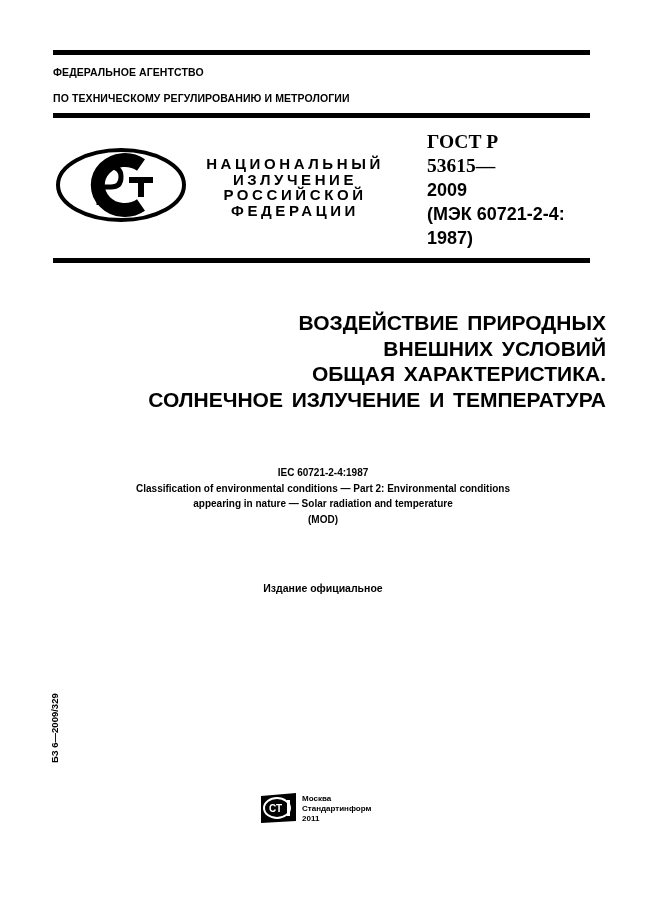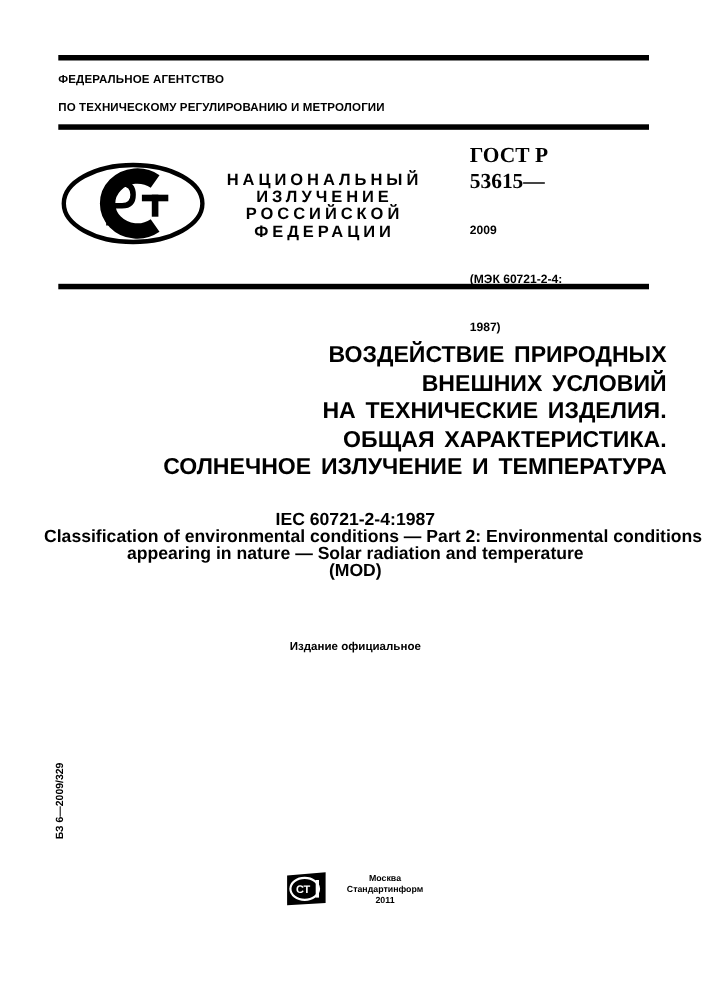--- a/index.html
+++ b/index.html
@@ -6,34 +6,34 @@
     body { width: 646px; height: 913px; position: relative; overflow: hidden;
            font-family: "Liberation Sans", "DejaVu Sans", sans-serif; color: #000; }
     .bar { position: absolute; left: 53px; width: 537px; height: 5px; background: #000; }
     .agency { position: absolute; left: 53px; width: 537px; text-align: left;
               font-weight: bold; font-size: 10.5px; letter-spacing: 0.1px; }
     .logo-rst { position: absolute; left: 55px; top: 147px; width: 132px; height: 76px; }
     .national { position: absolute; left: 205px; top: 156px; width: 180px; text-align: center;
                 font-weight: bold; font-size: 15px; letter-spacing: 3.6px; line-height: 15.5px; }
     .gost { position: absolute; left: 427px; top: 130px; font-weight: bold; line-height: 24px; }
     .gost .big { font-size: 19.5px; font-family: Liberation Serif, serif; }
-    .gost .mid { font-size: 11px; margin-top: 20px; }
+    .gost .mid { font-size: 18px; }
     .title { position: absolute; left: 40px; width: 566px; top: 310px; text-align: right;
              font-weight: bold; font-size: 21px; line-height: 25.5px; word-spacing: 3px; }
     .title div { white-space: nowrap; }
     .iec { position: absolute; left: 40px; width: 566px; top: 465px; text-align: center;
-           font-weight: bold; font-size: 16px; line-height: 15.5px; }
+           font-weight: bold; font-size: 10px; line-height: 15.5px; }
     .iec div { white-space: nowrap; }
     .edition { position: absolute; left: 40px; width: 566px; top: 582px; text-align: center;
                font-weight: bold; font-size: 10.5px; }
     .side-code { position: absolute; left: 49px; top: 763px; transform-origin: 0 0; transform: rotate(-90deg);
                  font-weight: bold; font-size: 9.5px; white-space: nowrap; }
     .publisher { position: absolute; left: 260px; top: 792px; width: 140px; height: 36px; }
     .pub-logo { position: absolute; left: 0; top: 0; width: 38px; height: 32px; }
-    .pub-text { position: absolute; left: 42px; top: 2px; width: 96px; text-align: center;
+    .pub-text { position: absolute; left: 42px; top: 2px; width: 96px; 
                 font-weight: bold; font-size: 8px; line-height: 10px; }
   </style>
 </head>
 <body>
 
 <div class="bar" style="top:50px;"></div>
 <div class="agency" style="top:66px;">ФЕДЕРАЛЬНОЕ АГЕНТСТВО</div>
 <div class="agency" style="top:92px;">ПО ТЕХНИЧЕСКОМУ РЕГУЛИРОВАНИЮ И МЕТРОЛОГИИ</div>
 <div class="bar" style="top:113px;"></div>
 
@@ -63,21 +63,20 @@
   <div class="mid">2009</div>
   <div class="mid">(МЭК 60721-2-4:</div>
   <div class="mid">1987)</div>
 </div>
 
 <div class="bar" style="top:258px;"></div>
 
 <div class="title">
   <div>ВОЗДЕЙСТВИЕ ПРИРОДНЫХ</div>
   <div>ВНЕШНИХ УСЛОВИЙ</div>
-  <div>НА ТЕХНИЧЕСКИЕ ИЗДЕЛИЯ.</div>
   <div>ОБЩАЯ ХАРАКТЕРИСТИКА.</div>
   <div>СОЛНЕЧНОЕ ИЗЛУЧЕНИЕ И ТЕМПЕРАТУРА</div>
 </div>
 
 <div class="iec">
   <div>IEC 60721-2-4:1987</div>
   <div>Classification of environmental conditions — Part 2: Environmental conditions</div>
   <div>appearing in nature —  Solar radiation and temperature</div>
   <div>(MOD)</div>
 </div>

